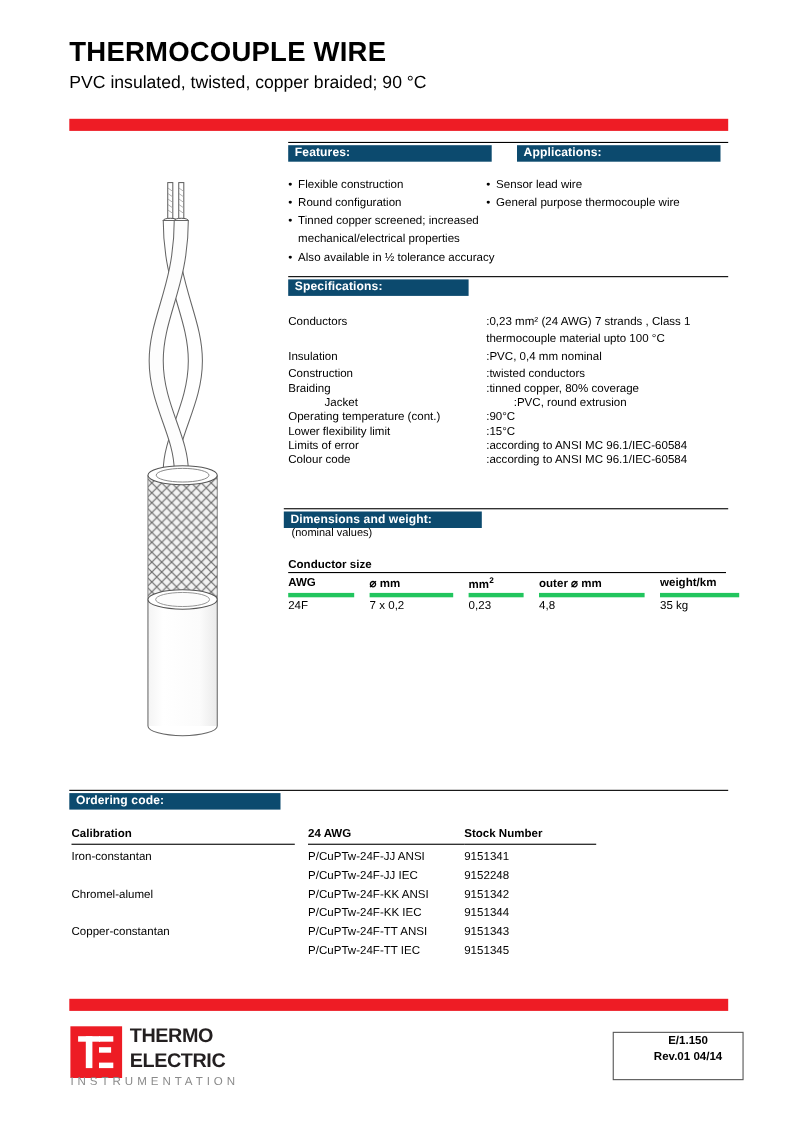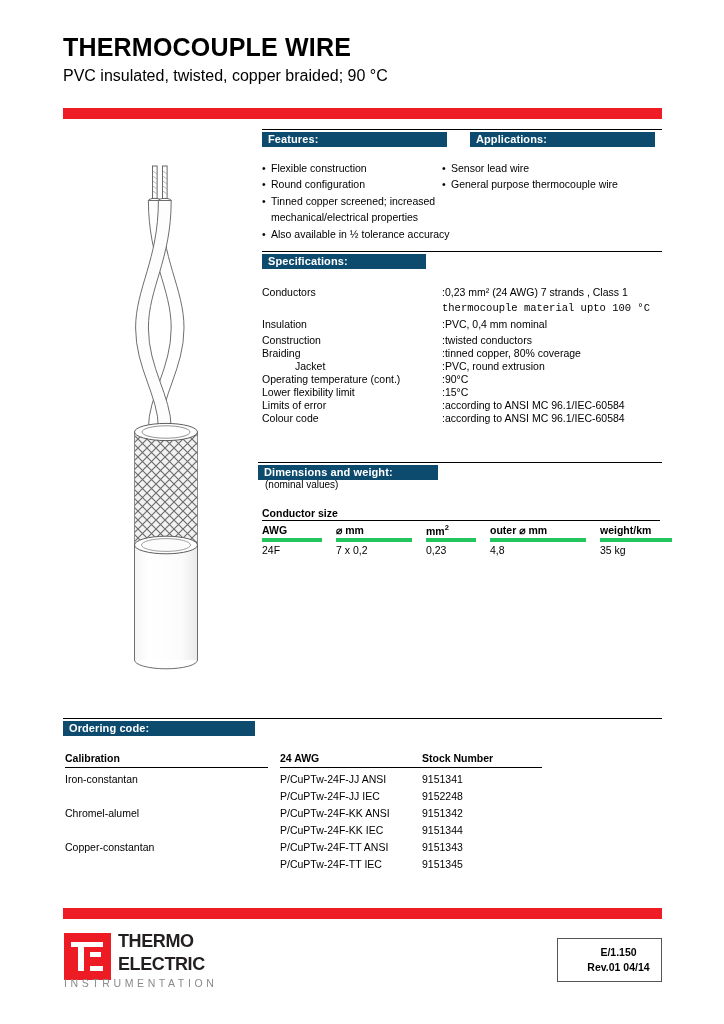--- a/index.html
+++ b/index.html
@@ -221,28 +221,28 @@
     left: 313px;
     top: 935px;
     font-size: 10px;
     line-height: 14.6px;
     white-space: nowrap;
   }
   .revbox {
     position: absolute;
     left: 557px;
     top: 938px;
-    width: 105px;
+    width: 119px;
     height: 44px;
     border: 1px solid #555;
     box-sizing: border-box;
     display: flex;
     flex-direction: column;
     align-items: center;
-    justify-content: center;
+    justify-content: flex-start;
     font-size: 10.5px;
     font-weight: bold;
     line-height: 15px;
     padding-left: 18px;
   }
 
   
   .cable {
     position: absolute;
     left: 120px;
@@ -336,33 +336,33 @@
     <div class="bullet-row">Sensor lead wire</div>
     <div class="bullet-row">General purpose thermocouple wire</div>
   </div>
 
   <div class="rule" style="left:262px; top:251px; width:400px;"></div>
   <div class="blk" style="left:262px; top:254px; width:164px;">Specifications:</div>
 
   <div class="spec-row spec-label" style="top:284px;">Conductors</div>
   <div class="spec-row spec-value" style="top:284px;">:0,23 mm² (24 AWG) 7 strands , Class 1</div>
 
-  <div class="spec-row spec-value" style="top:300px;font-family:Liberation Mono, monospace;">thermocouple material upto 100 °C</div>
+  <div class="spec-row spec-value" style="top:300px;">thermocouple material upto 100 °C</div>
 
   <div class="spec-row spec-label" style="top:316px;">Insulation</div>
   <div class="spec-row spec-value" style="top:316px;">:PVC, 0,4 mm nominal</div>
 
   <div class="spec-row spec-label" style="top:332px;">Construction</div>
   <div class="spec-row spec-value" style="top:332px;">:twisted conductors</div>
 
   <div class="spec-row spec-label" style="top:345px;">Braiding</div>
   <div class="spec-row spec-value" style="top:345px;">:tinned copper, 80% coverage</div>
 
   <div class="spec-row spec-label" style="top:358px;margin-left:33px;">Jacket</div>
-  <div class="spec-row spec-value" style="top:358px;">:PVC, round extrusion</div>
+  <div class="spec-row spec-value" style="top:358px;margin-left:25px;">:PVC, round extrusion</div>
 
   <div class="spec-row spec-label" style="top:371px;">Operating temperature (cont.)</div>
   <div class="spec-row spec-value" style="top:371px;">:90°C</div>
 
   <div class="spec-row spec-label" style="top:384px;">Lower flexibility limit</div>
   <div class="spec-row spec-value" style="top:384px;">:15°C</div>
 
   <div class="spec-row spec-label" style="top:397px;">Limits of error</div>
   <div class="spec-row spec-value" style="top:397px;">:according to ANSI MC 96.1/IEC-60584</div>
 

